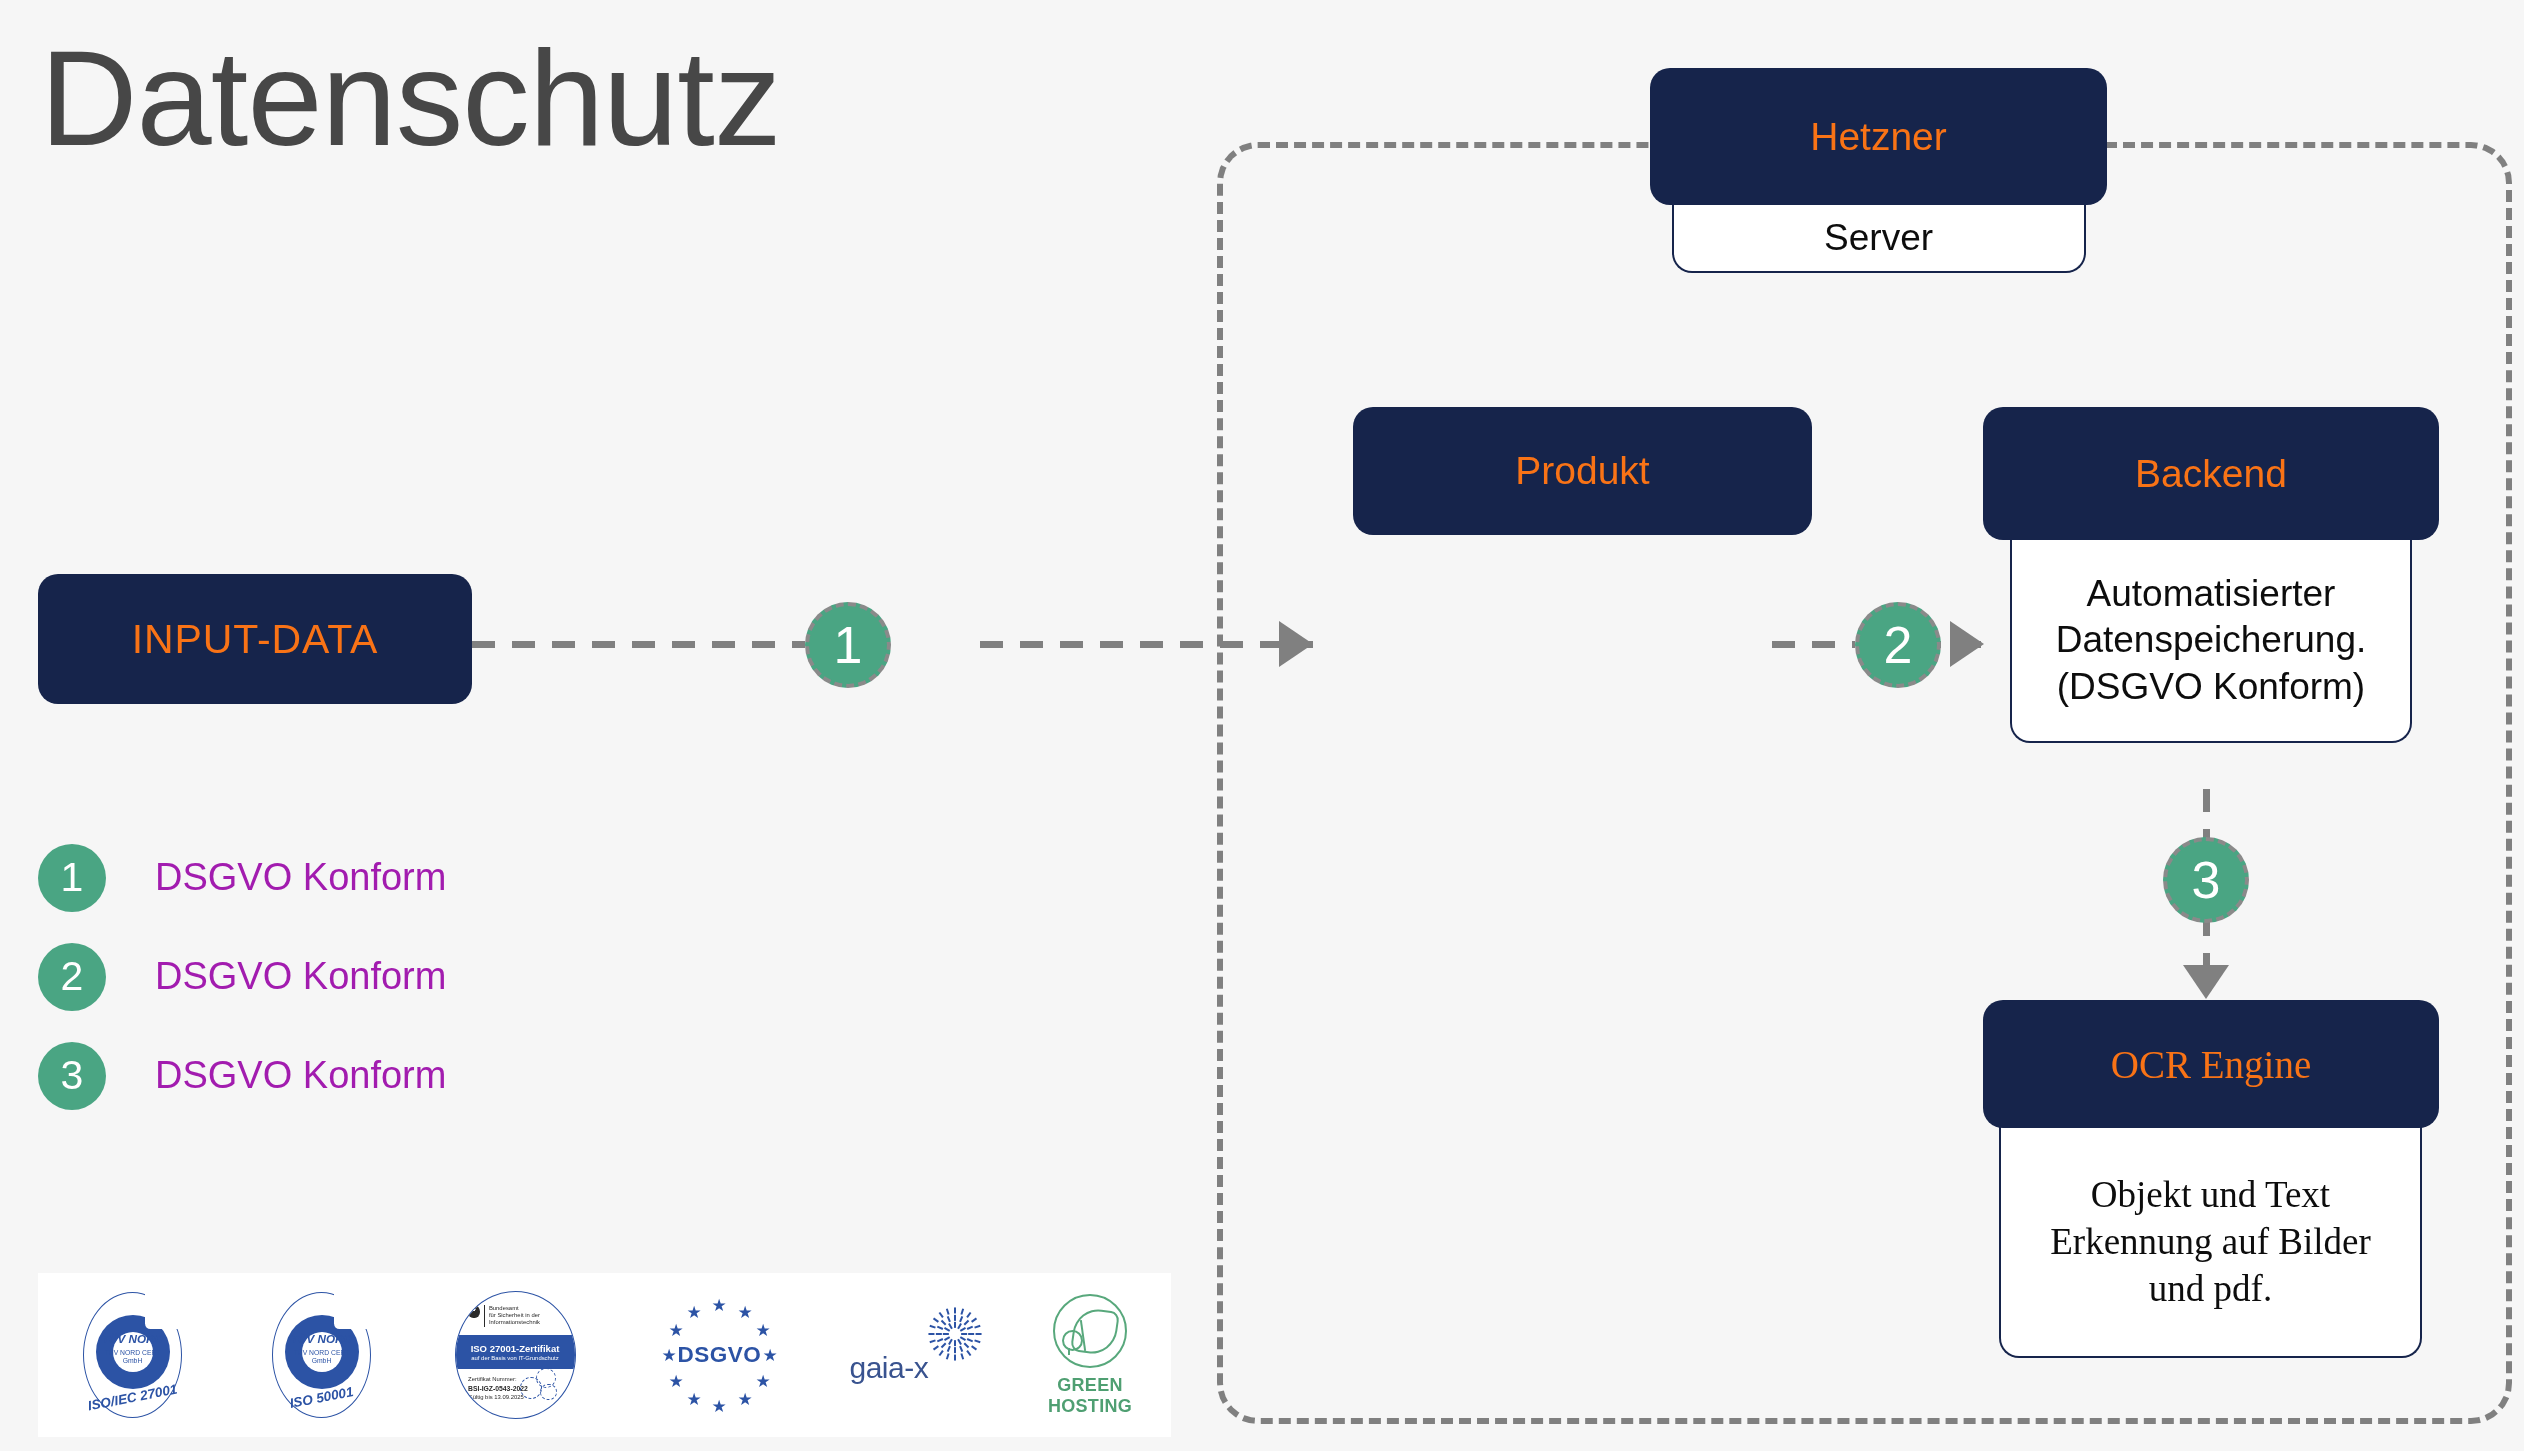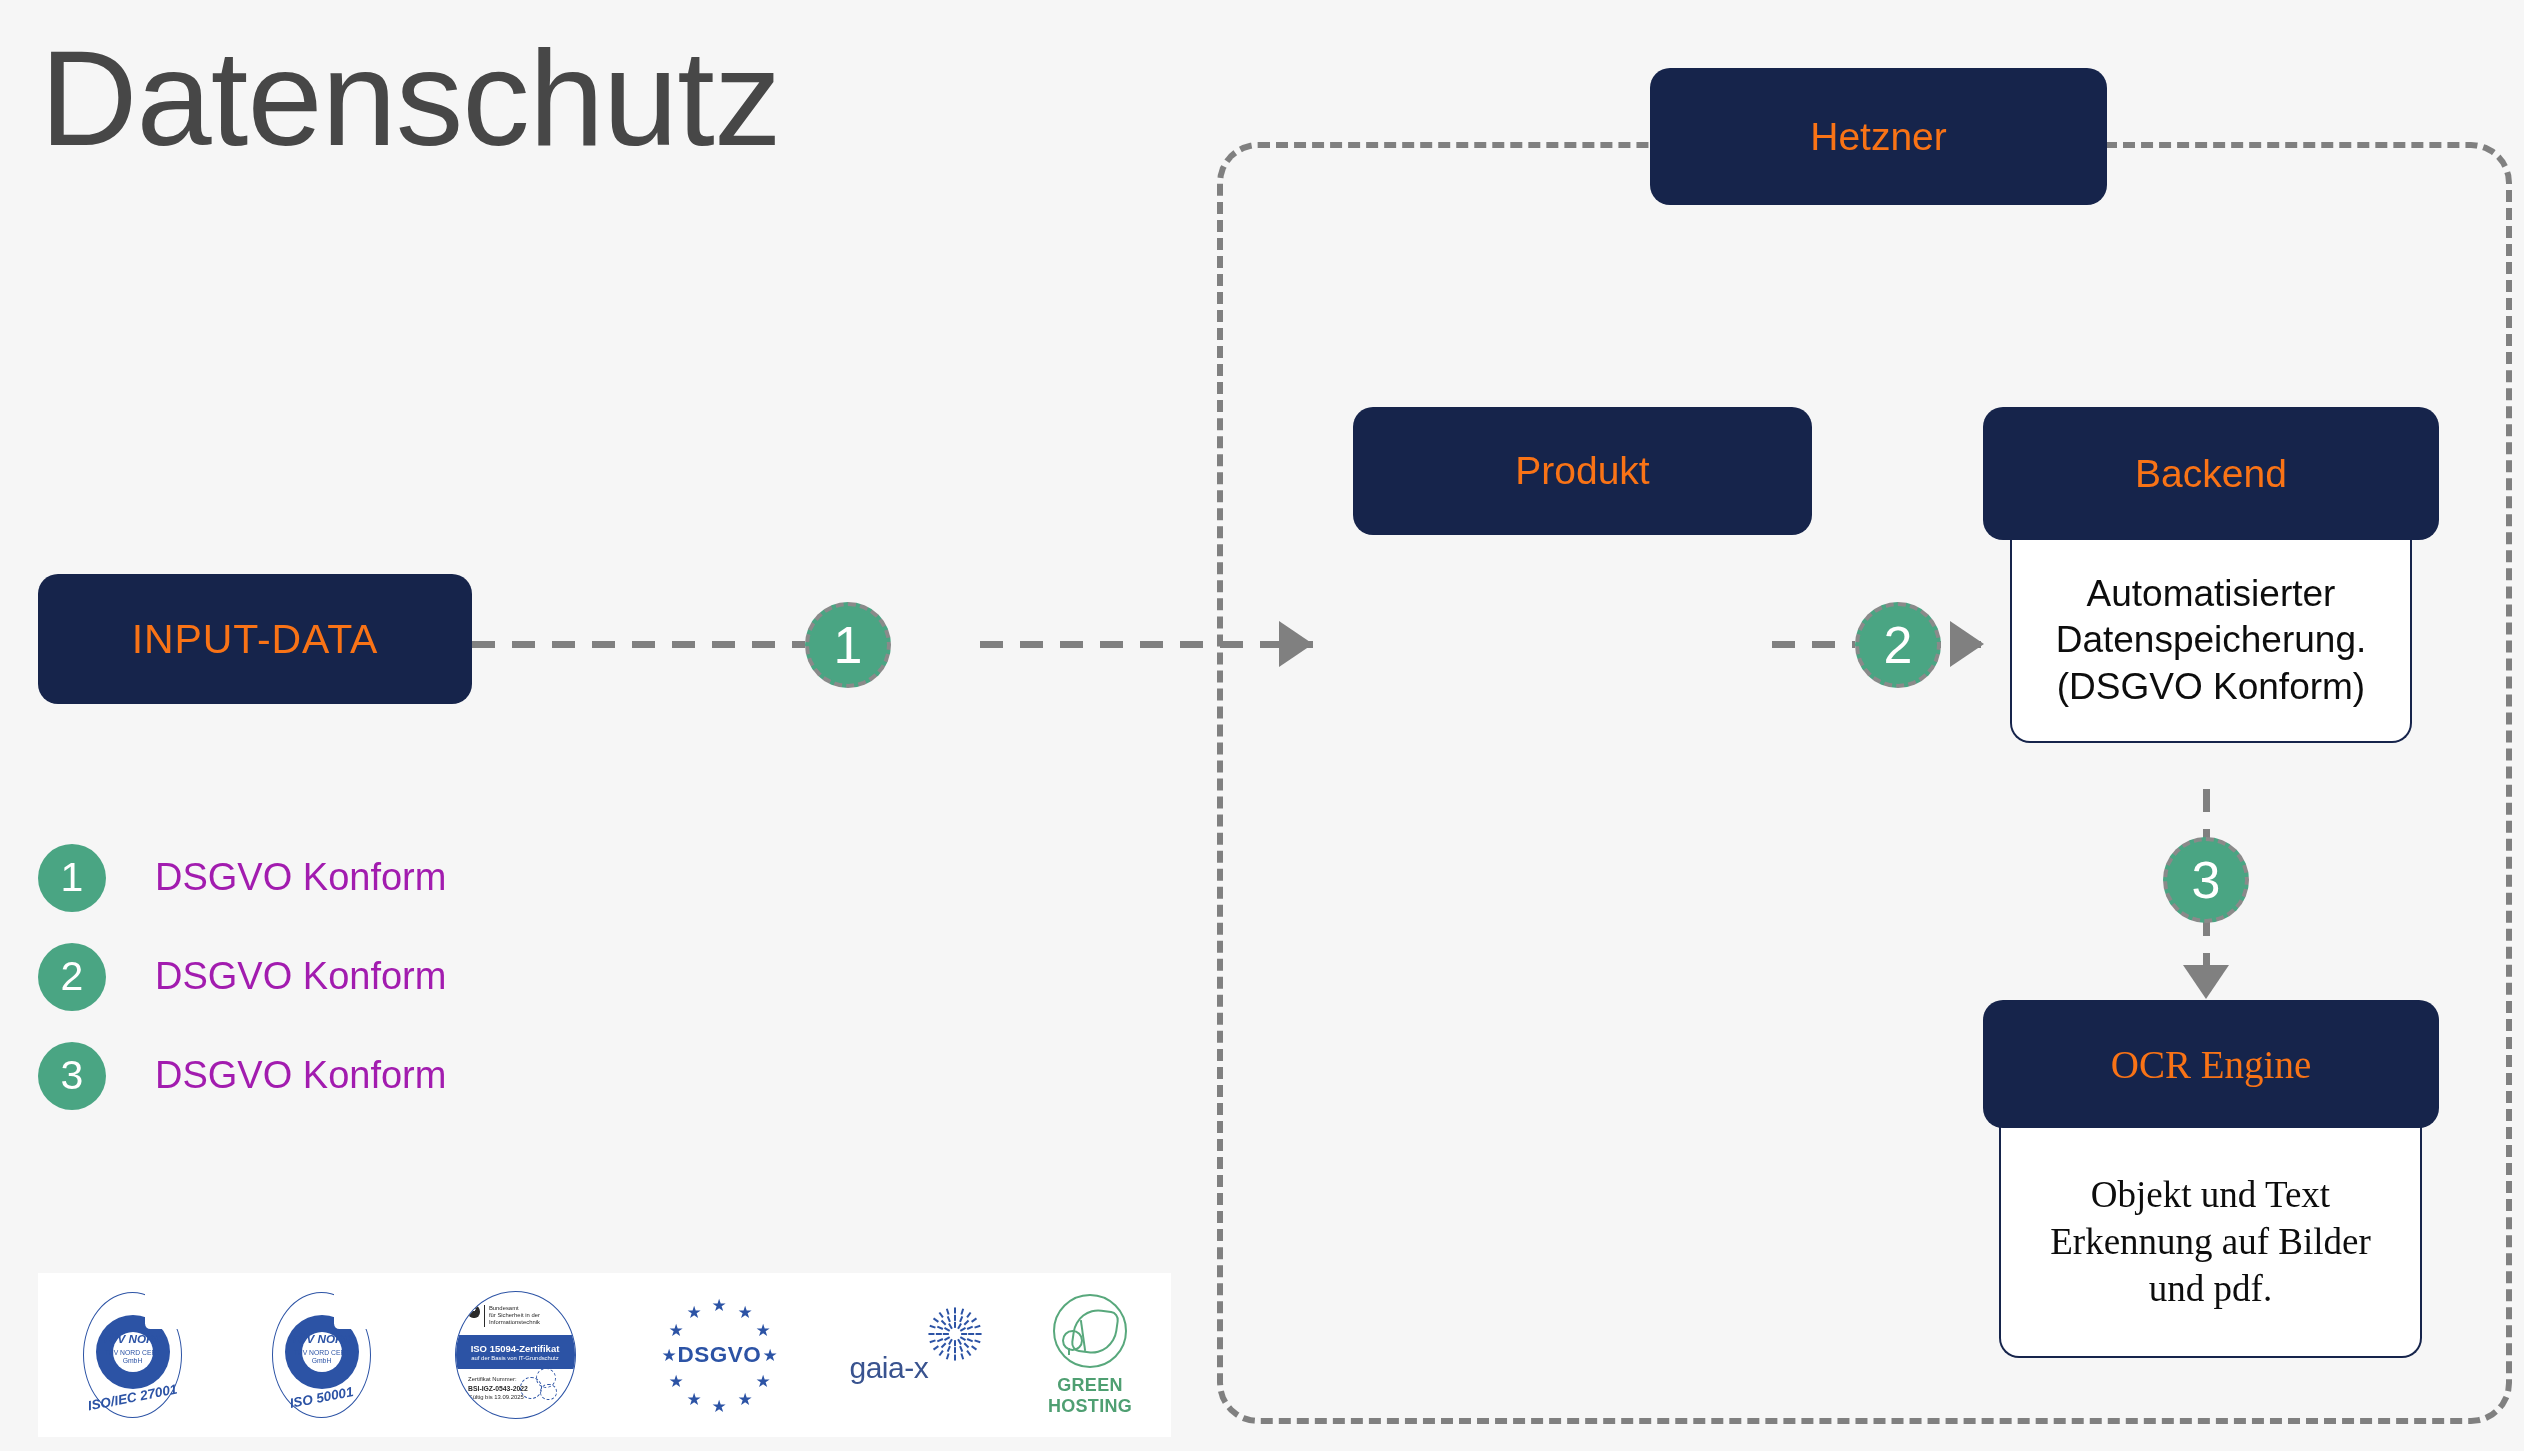--- a/index.html
+++ b/index.html
@@ -428,20 +428,21 @@
     <div class="node-header">INPUT-DATA</div>
   </div>
 
   <div class="flow-line" id="flow-1a"></div>
   <div class="step-badge" id="step-badge-1">1</div>
   <div class="flow-line" id="flow-1b"></div>
   <div class="arrow-head right" id="arrow-1"></div>
 
   <div class="node" id="node-hetzner">
     <div class="node-header">Hetzner</div>
+    <div class="node-body">Server</div>
   </div>
 
   <div class="node" id="node-produkt">
     <div class="node-header">Produkt</div>
   </div>
 
   <div class="flow-line" id="flow-2a"></div>
   <div class="step-badge" id="step-badge-2">2</div>
   <div class="flow-line" id="flow-2b"></div>
   <div class="arrow-head right" id="arrow-2"></div>
@@ -512,21 +513,21 @@
 
     <div class="cert-item" style="width:198px">
       <div class="bsi-badge">
         <div class="bsi-top">
           <div class="bsi-eagle"></div>
           <div class="bsi-agency" style="white-space:pre-line">Bundesamt
 für Sicherheit in der
 Informationstechnik</div>
         </div>
         <div class="bsi-band">
-          <div class="bsi-band-title">ISO 15094-Zertifikat</div>
+          <div class="bsi-band-title">ISO 27001-Zertifikat</div>
           <div class="bsi-band-sub">auf der Basis von IT-Grundschutz</div>
         </div>
         <div class="bsi-footer">
           <div>Zertifikat Nummer:</div>
           <div><b>BSI-IGZ-0543-2022</b></div>
           <div>Gültig bis 13.09.2025</div>
         </div>
         <div class="bsi-gears">
           <div class="bsi-gear" style="left:0;top:9px;width:20px;height:20px"></div>
           <div class="bsi-gear" style="left:16px;top:0;width:18px;height:18px"></div>

